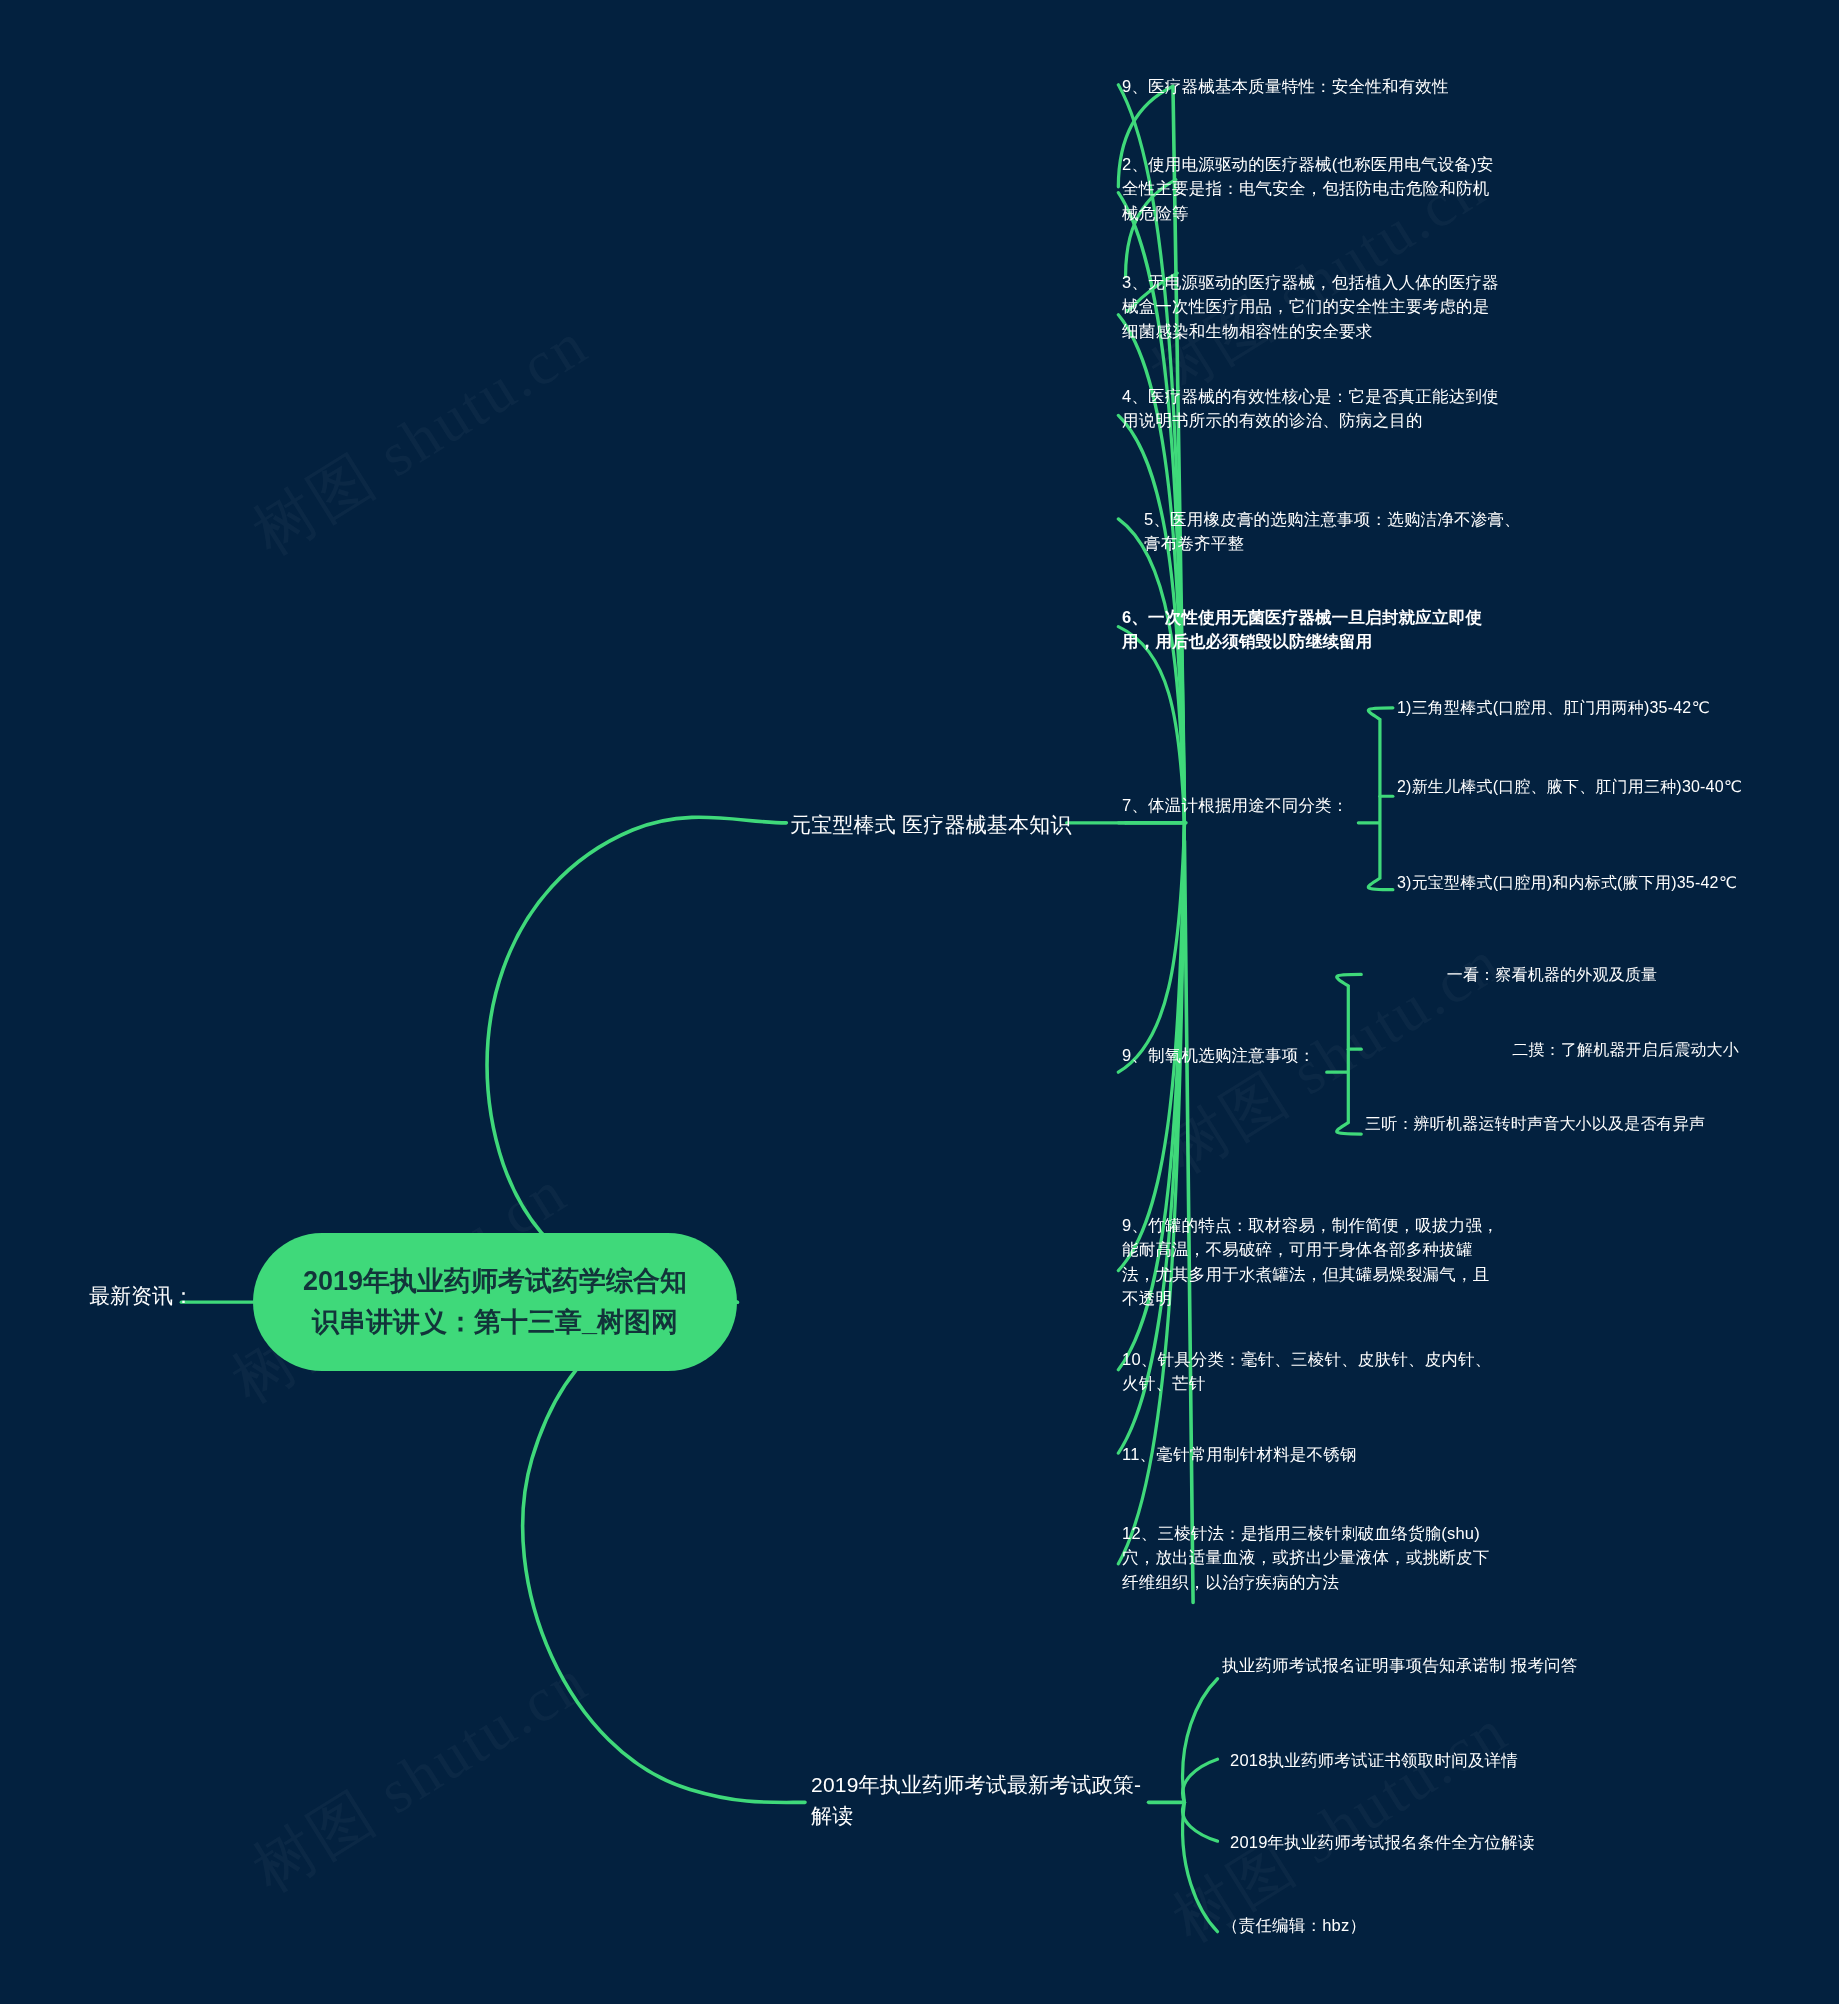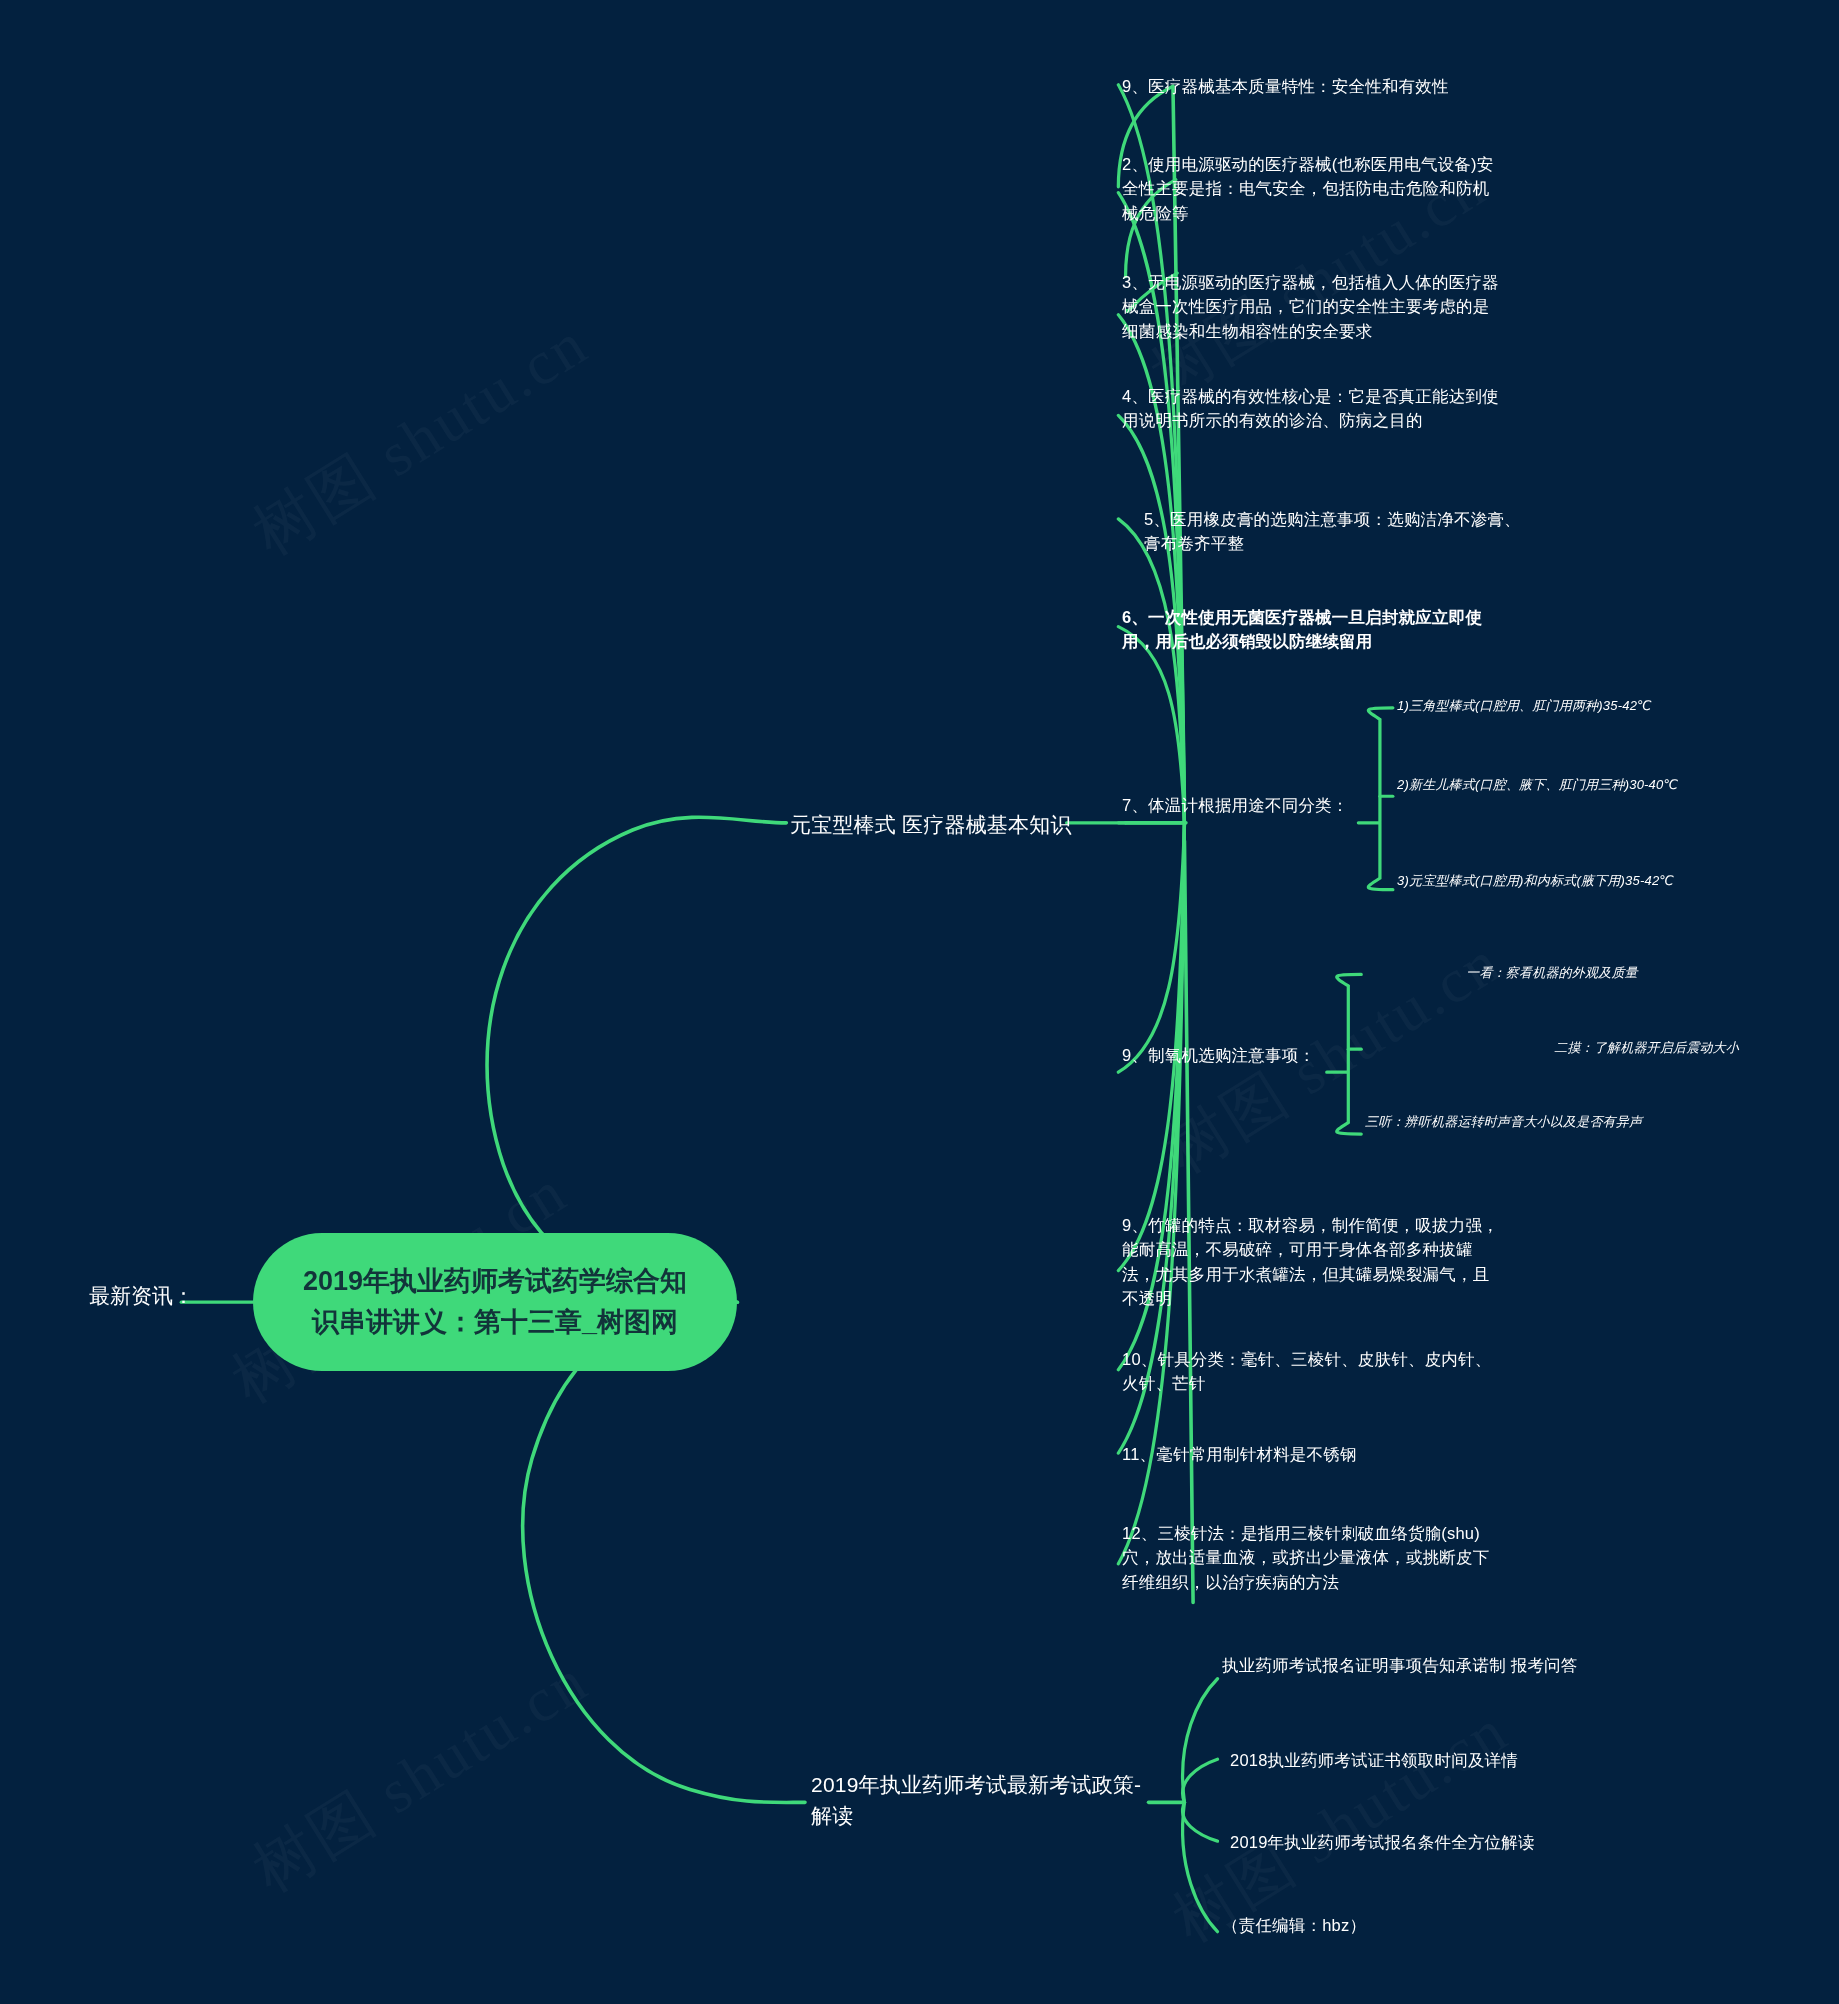--- a/index.html
+++ b/index.html
@@ -43,21 +43,21 @@
   .node {
     position: absolute;
     color: #ffffff;
     font-size: 16.5px;
     line-height: 1.48;
     letter-spacing: 0.2px;
     white-space: pre-wrap;
   }
   .node.lvl1 { font-size: 21px; }
   .node.lvl2 { font-size: 16.5px; }
-  .node.lvl3 { font-size: 13px; font-style: italic; }
+  .node.lvl3 { font-size: 16px; }
 
   .root-node {
     position: absolute;
     left: 253px;
     top: 1233px;
     width: 484px;
     height: 138px;
     background: #3fd97a;
     border-radius: 69px;
     color: #12343a;

